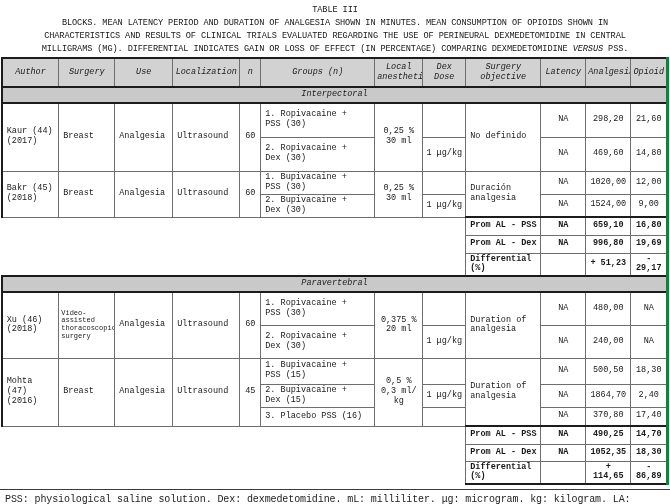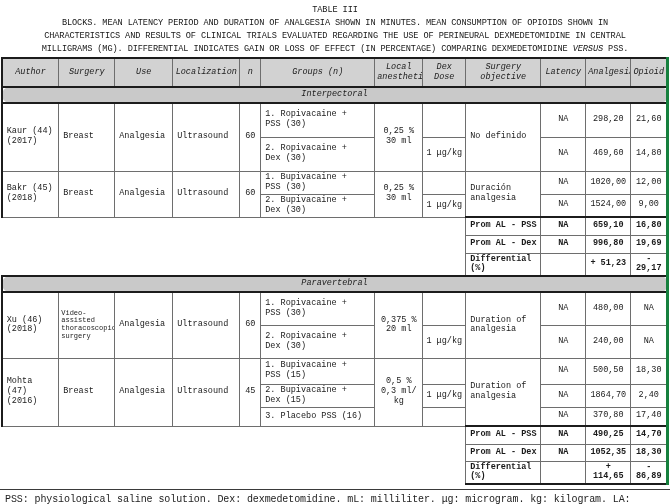--- a/index.html
+++ b/index.html
@@ -6,21 +6,21 @@
   .page{width:670px;height:504px;background:#fff;overflow:hidden;
         font-family:Liberation Mono, monospace;color:#1a1a1a;}
   .titleblock{padding-top:4px;text-align:center;font-size:8.6px;line-height:13px;
               letter-spacing:-0.1px;color:#161616;}
   .titleblock .italic{font-style:italic;}
   table{border-collapse:collapse;table-layout:fixed;width:666px;margin:1px auto 4px auto;
         font-size:8.5px;line-height:1.15;}
   td,th{border:1px solid #6e6e6e;padding:1px 2px;vertical-align:middle;
         white-space:pre-line;overflow:hidden;text-align:center;color:#1a1a1a;}
   th{background:#d2d2d2;font-style:italic;font-weight:normal;font-size:8.5px;}
-  tr.section td{background:#c9c9c9;font-style:italic;border-radius:8px;}
+  tr.section td{background:#c9c9c9;font-style:italic;}
   .l{text-align:left;padding-left:4px;}
   .bold{font-weight:bold;}
   .small{font-size:7px;line-height:1.12;padding-left:2px;text-align:left;}
   .noborder{border:none;background:#fff;}
   .bt2{border-top:2px solid #1c1c1c;}
   .bb2{border-bottom:2px solid #1c1c1c;}
   .bl2{border-left:2px solid #1c1c1c;}
   .br2{border-right:3px solid #15803d;}
   .rh29{height:29px}.rh16{height:16px}.rh34{height:34px}.rh23{height:23px}
   .rh18{height:18px}.rh33{height:33px}.rh26{height:26px}.rh19{height:19px}.rh17{height:17px}

